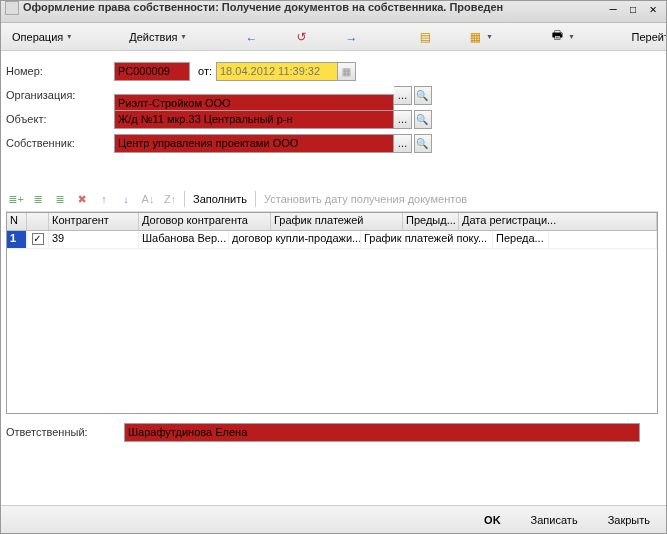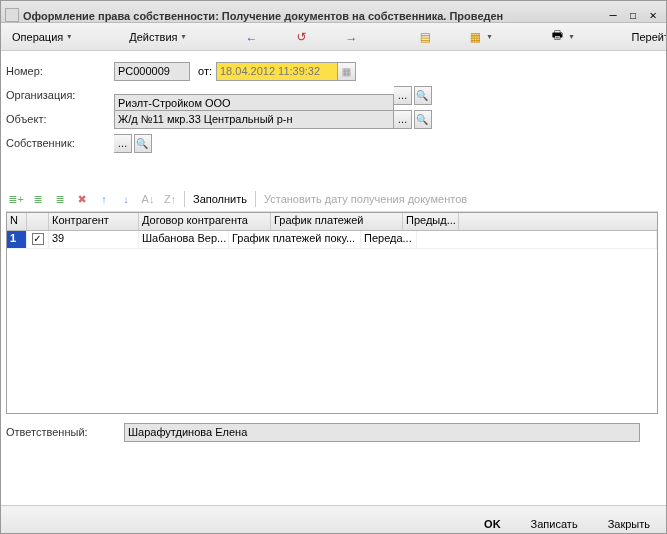--- a/index.html
+++ b/index.html
@@ -1,30 +1,30 @@
 <!DOCTYPE html>
 <html><head>
 <meta charset="utf-8">
 <style>
 * { box-sizing: border-box; margin: 0; padding: 0; }
 body { font-family: "Tahoma", Arial, sans-serif; font-size: 11px; background: #fff; width: 667px; height: 534px; overflow: hidden; border: 1px solid #999; }
-.titlebar { background: linear-gradient(#e8e8e8, #d8d8d8); height: 22px; display: flex; align-items: flex-end; padding: 0 4px; border-bottom: 1px solid #bbb; }
+.titlebar { background: linear-gradient(#e8e8e8, #d8d8d8); height: 22px; display: flex; align-items: flex-start; padding: 0 4px; border-bottom: 1px solid #bbb; }
 .titlebar .icon { width: 14px; height: 14px; background: #ddd; border: 1px solid #aaa; margin-right: 4px; }
 .titlebar .title { flex: 1; color: #333; font-weight: bold; font-size: 11px; white-space: nowrap; overflow: hidden; }
 .titlebar .win-btn { width: 18px; height: 15px; margin-left: 2px; display: flex; align-items: center; justify-content: center; font-family: monospace; font-size: 12px; cursor: pointer; }
 .toolbar { background: linear-gradient(#f4f4f4, #e6e6e6); height: 28px; display: flex; align-items: center; padding: 0 4px; border-bottom: 1px solid #ccc; gap: 20px; }
 .toolbar .tb-btn { padding: 2px 6px; border: 1px solid transparent; border-radius: 2px; cursor: pointer; display: flex; align-items: center; gap: 2px; font-size: 11px; }
 .toolbar .dd::after { content: "▾"; font-size: 8px; margin-left: 2px; color: #555; }
 .toolbar .sep { width: 1px; height: 20px; background: #ccc; margin: 0 2px; }
 .tb-ico { width: 16px; height: 16px; display: inline-flex; align-items: center; justify-content: center; font-size: 12px; }
 .content { padding: 10px 8px 4px 5px; }
 .form-row { display: flex; align-items: center; margin-bottom: 4px; height: 20px; }
 .form-label { width: 108px; color: #333; }
 .input-wrap { display: flex; align-items: center; }
-.text-input { border: 1px solid #a0a0a0; height: 19px; padding: 1px 3px; font-size: 11px; background: #e5e5e5; }
+.text-input { border: 1px solid #a0a0a0; height: 19px; padding: 1px 3px; font-size: 11px; background: #b91c1c; }
 .text-input.ro { background: #fde047; color: #777; }
 .input-btn { width: 18px; height: 19px; border: 1px solid #a0a0a0; border-left: none; background: linear-gradient(#f8f8f8,#e0e0e0); display: flex; align-items: center; justify-content: center; font-size: 10px; cursor: pointer; }
 .sub-toolbar { display: flex; align-items: center; gap: 2px; margin-top: 34px; padding: 2px 0; border-bottom: 1px solid #ddd; }
 .sub-toolbar .sb-ico { width: 20px; height: 20px; display: flex; align-items: center; justify-content: center; cursor: pointer; opacity: 0.65; }
 .sub-toolbar .txt-btn { padding: 0 4px; cursor: pointer; }
 .sub-toolbar .disabled { color: #aaa; cursor: default; }
 .grid { border: 1px solid #a0a0a0; margin-top: 0; height: 202px; background: #fff; overflow: hidden; }
 .grid-head { display: flex; background: linear-gradient(#f4f4f4,#e4e4e4); border-bottom: 1px solid #bbb; height: 18px; }
 .grid-head .gh { border-right: 1px solid #ccc; padding: 1px 3px; font-size: 11px; overflow: hidden; white-space: nowrap; }
 .grid-row { display: flex; height: 18px; border-bottom: 1px solid #eee; }
@@ -33,21 +33,21 @@
 .c-chk { width: 22px; text-align: center; }
 .c-kv { width: 90px; }
 .c-ka { width: 90px; }
 .c-dog { width: 132px; }
 .c-gp { width: 132px; }
 .c-pd { width: 56px; }
 .c-dr { flex: 1; }
 .gc.c-n.sel { background: #2050c0; color: #fff; }
 .grid-row .c-n { background: #f0f0f0; color: #2050c0; font-weight: bold; }
 .bottom-form { margin-top: 8px; }
-.btn-bar { border-top: 1px solid #ccc; background: linear-gradient(#f4f4f4,#e6e6e6); height: 28px; display: flex; align-items: flex-end; justify-content: flex-end; padding: 0 6px; gap: 10px; position: absolute; bottom: 1px; left: 1px; right: 1px; }
+.btn-bar { border-top: 1px solid #ccc; background: linear-gradient(#f4f4f4,#e6e6e6); height: 28px; display: flex; align-items: center; justify-content: flex-end; padding: 0 6px; gap: 10px; position: absolute; bottom: 1px; left: 1px; right: 1px; }
 .btn-bar .btn { padding: 3px 10px; cursor: pointer; font-size: 11px; }
 .btn-bar .btn.primary { font-weight: bold; }
 .chk { width: 12px; height: 12px; border: 1px solid #777; display: inline-flex; align-items: center; justify-content: center; font-size: 10px; line-height: 1; }
 </style>
 </head>
 <body>
 
 <div class="titlebar">
   <span class="icon"></span>
   <span class="title">Оформление права собственности: Получение документов на собственника. Проведен</span>
@@ -130,20 +130,21 @@
         </span>
       <span class="input-btn" style="border-left:1px solid #a0a0a0;margin-left:2px">
           <span>🔍</span>
         </span>
     </div>
   </div>
 
   <div class="form-row">
     <span class="form-label">Собственник:</span>
     <div class="input-wrap">
+      <input class="text-input" style="width: 280px;" value="Центр управления проектами ООО">
       <span class="input-btn">
           <span>…</span>
         </span>
       <span class="input-btn" style="border-left:1px solid #a0a0a0;margin-left:2px">
           <span>🔍</span>
         </span>
     </div>
   </div>
 
   <div class="sub-toolbar">
@@ -162,26 +163,28 @@
   </div>
 
   <div class="grid">
     <div class="grid-head">
       <div class="gh c-n">N</div>
       <div class="gh c-chk"></div>
       <div class="gh c-ka">Контрагент</div>
       <div class="gh c-dog">Договор контрагента</div>
       <div class="gh c-gp">График платежей</div>
       <div class="gh c-pd">Предыд...</div>
+      <div class="gh c-dr">Дата регистраци...</div>
     </div>
     <div class="grid-row">
       <div class="gc c-n sel">1</div>
       <div class="gc c-chk"><span class="chk">✓</span></div>
       <div class="gc c-kv">39</div>
       <div class="gc c-ka">Шабанова Вер...</div>
+      <div class="gc c-dog">договор купли-продажи...</div>
       <div class="gc c-gp">График платежей поку...</div>
       <div class="gc c-pd">Переда...</div>
       <div class="gc c-dr"></div>
     </div>
   </div>
 
   <div class="bottom-form">
     <div class="form-row">
       <span class="form-label" style="width:118px">Ответственный:</span>
       <input class="text-input" style="width: 516px;" value="Шарафутдинова Елена">

